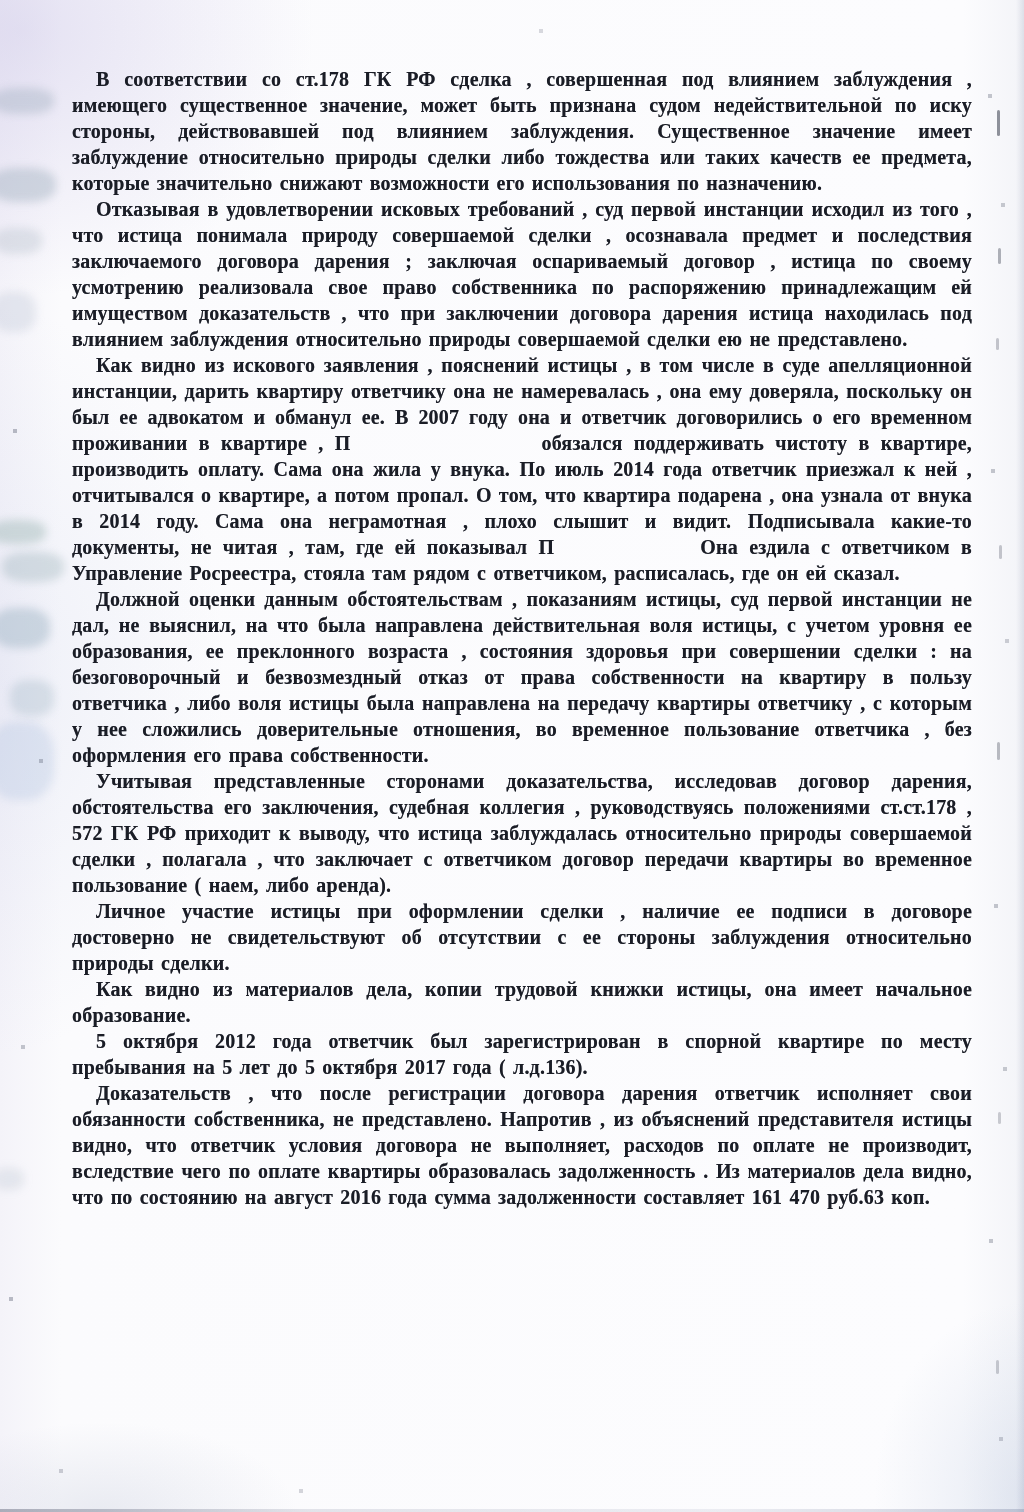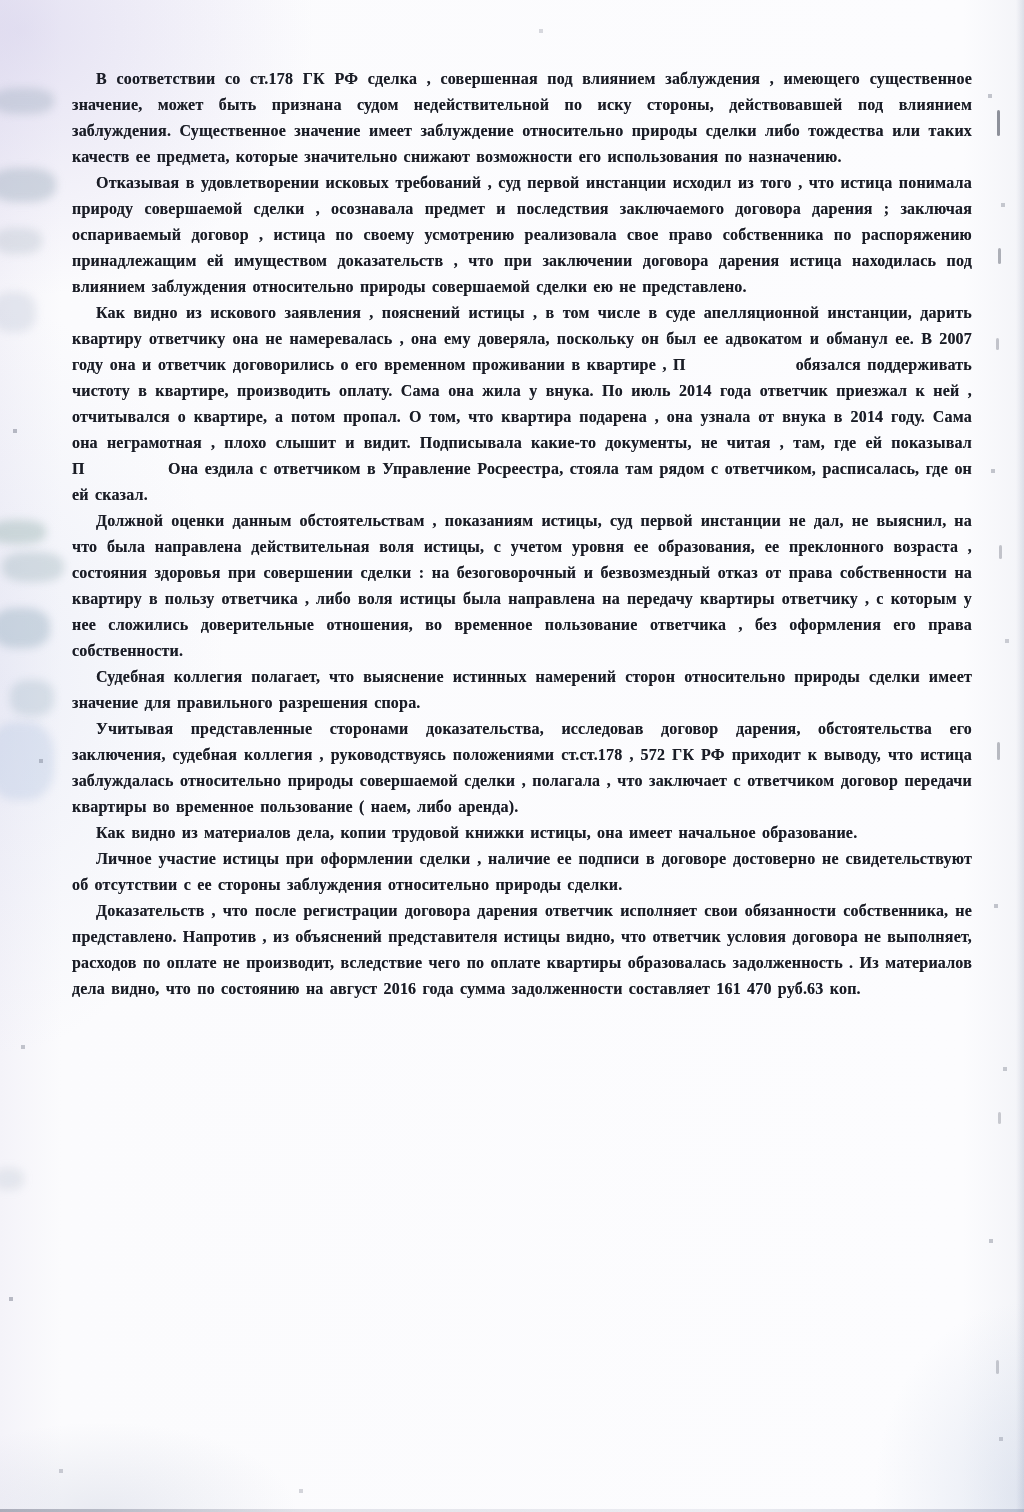--- a/index.html
+++ b/index.html
@@ -30,21 +30,21 @@
     left: 72px;
     top: 66px;
     width: 900px;
     color: var(--ink, #1a1d26);
   }
   .textblock p {
     margin: 0;
     padding: 0;
     text-indent: 24px;
     text-align: justify;
-    font-size: 16px;
+    font-size: 20px;
     line-height: 26px;
     font-weight: bold;
     word-spacing: 2px;
     letter-spacing: 0.2px;
     text-shadow: 0 0 0.6px rgba(20,22,34,0.55);
   }
   
   .smudge {
     position: absolute;
     filter: blur(4px);
@@ -140,20 +140,20 @@
   <div class="dash d7"></div>
   <div class="speckles"></div>
   <div class="right-edge"></div>
   <div class="bottom-edge"></div>
 
   <div class="textblock">
     <p>В соответствии со ст.178 ГК РФ сделка , совершенная под влиянием заблуждения , имеющего существенное значение, может быть признана судом недействительной по иску стороны, действовавшей под влиянием заблуждения. Существенное значение имеет заблуждение относительно природы сделки либо тождества или таких качеств ее предмета, которые значительно снижают возможности его использования по назначению.</p>
     <p>Отказывая в удовлетворении исковых требований , суд первой инстанции исходил из того , что истица понимала природу совершаемой сделки , осознавала предмет и последствия заключаемого договора дарения ; заключая оспариваемый договор , истица по своему усмотрению реализовала свое право собственника по распоряжению принадлежащим ей имуществом доказательств , что при заключении договора дарения истица находилась под влиянием заблуждения относительно природы совершаемой сделки ею не представлено.</p>
     <p>Как видно из искового заявления , пояснений истицы , в том числе в суде апелляционной инстанции, дарить квартиру ответчику она не намеревалась , она ему доверяла, поскольку он был ее адвокатом и обманул ее. В 2007 году она и ответчик договорились о его временном проживании в квартире , П&nbsp;&nbsp;&nbsp;&nbsp;&nbsp;&nbsp;&nbsp;&nbsp;&nbsp;&nbsp;&nbsp;&nbsp;&nbsp;&nbsp;&nbsp;&nbsp; обязался поддерживать чистоту в квартире, производить оплату. Сама она жила у внука. По июль 2014 года ответчик приезжал к ней , отчитывался о квартире, а потом пропал. О том, что квартира подарена , она узнала от внука в 2014 году. Сама она неграмотная , плохо слышит и видит. Подписывала какие-то документы, не читая , там, где ей показывал П&nbsp;&nbsp;&nbsp;&nbsp;&nbsp;&nbsp;&nbsp;&nbsp;&nbsp;&nbsp;&nbsp;&nbsp; Она ездила с ответчиком в Управление Росреестра, стояла там рядом с ответчиком, расписалась, где он ей сказал.</p>
     <p>Должной оценки данным обстоятельствам , показаниям истицы, суд первой инстанции не дал, не выяснил, на что была направлена действительная воля истицы, с учетом уровня ее образования, ее преклонного возраста , состояния здоровья при совершении сделки : на безоговорочный и безвозмездный отказ от права собственности на квартиру в пользу ответчика , либо воля истицы была направлена на передачу квартиры ответчику , с которым у нее сложились доверительные отношения, во временное пользование ответчика , без оформления его права собственности.</p>
-    <p>Судебная коллегия полагает, что выяснение истинных намерений сторон относительно природы сделки имеет значение для правильного разрешения спора.</p>
     <p>Учитывая представленные сторонами доказательства, исследовав договор дарения, обстоятельства его заключения, судебная коллегия , руководствуясь положениями ст.ст.178 , 572 ГК РФ приходит к выводу, что истица заблуждалась относительно природы совершаемой сделки , полагала , что заключает с ответчиком договор передачи квартиры во временное пользование ( наем, либо аренда).</p>
+    <p>Личное участие истицы при оформлении сделки , наличие ее подписи в договоре достоверно не свидетельствуют об отсутствии с ее стороны заблуждения относительно природы сделки.</p>
     <p>Как видно из материалов дела, копии трудовой книжки истицы, она имеет начальное образование.</p>
-    <p>Личное участие истицы при оформлении сделки , наличие ее подписи в договоре достоверно не свидетельствуют об отсутствии с ее стороны заблуждения относительно природы сделки.</p>
+    <p>5 октября 2012 года ответчик был зарегистрирован в спорной квартире по месту пребывания на 5 лет до 5 октября 2017 года ( л.д.136).</p>
     <p>Доказательств , что после регистрации договора дарения ответчик исполняет свои обязанности собственника, не представлено. Напротив , из объяснений представителя истицы видно, что ответчик условия договора не выполняет, расходов по оплате не производит, вследствие чего по оплате квартиры образовалась задолженность . Из материалов дела видно, что по состоянию на август 2016 года сумма задолженности составляет 161 470 руб.63 коп.</p>
   </div>
 
 </div>
 
 </body></html>

